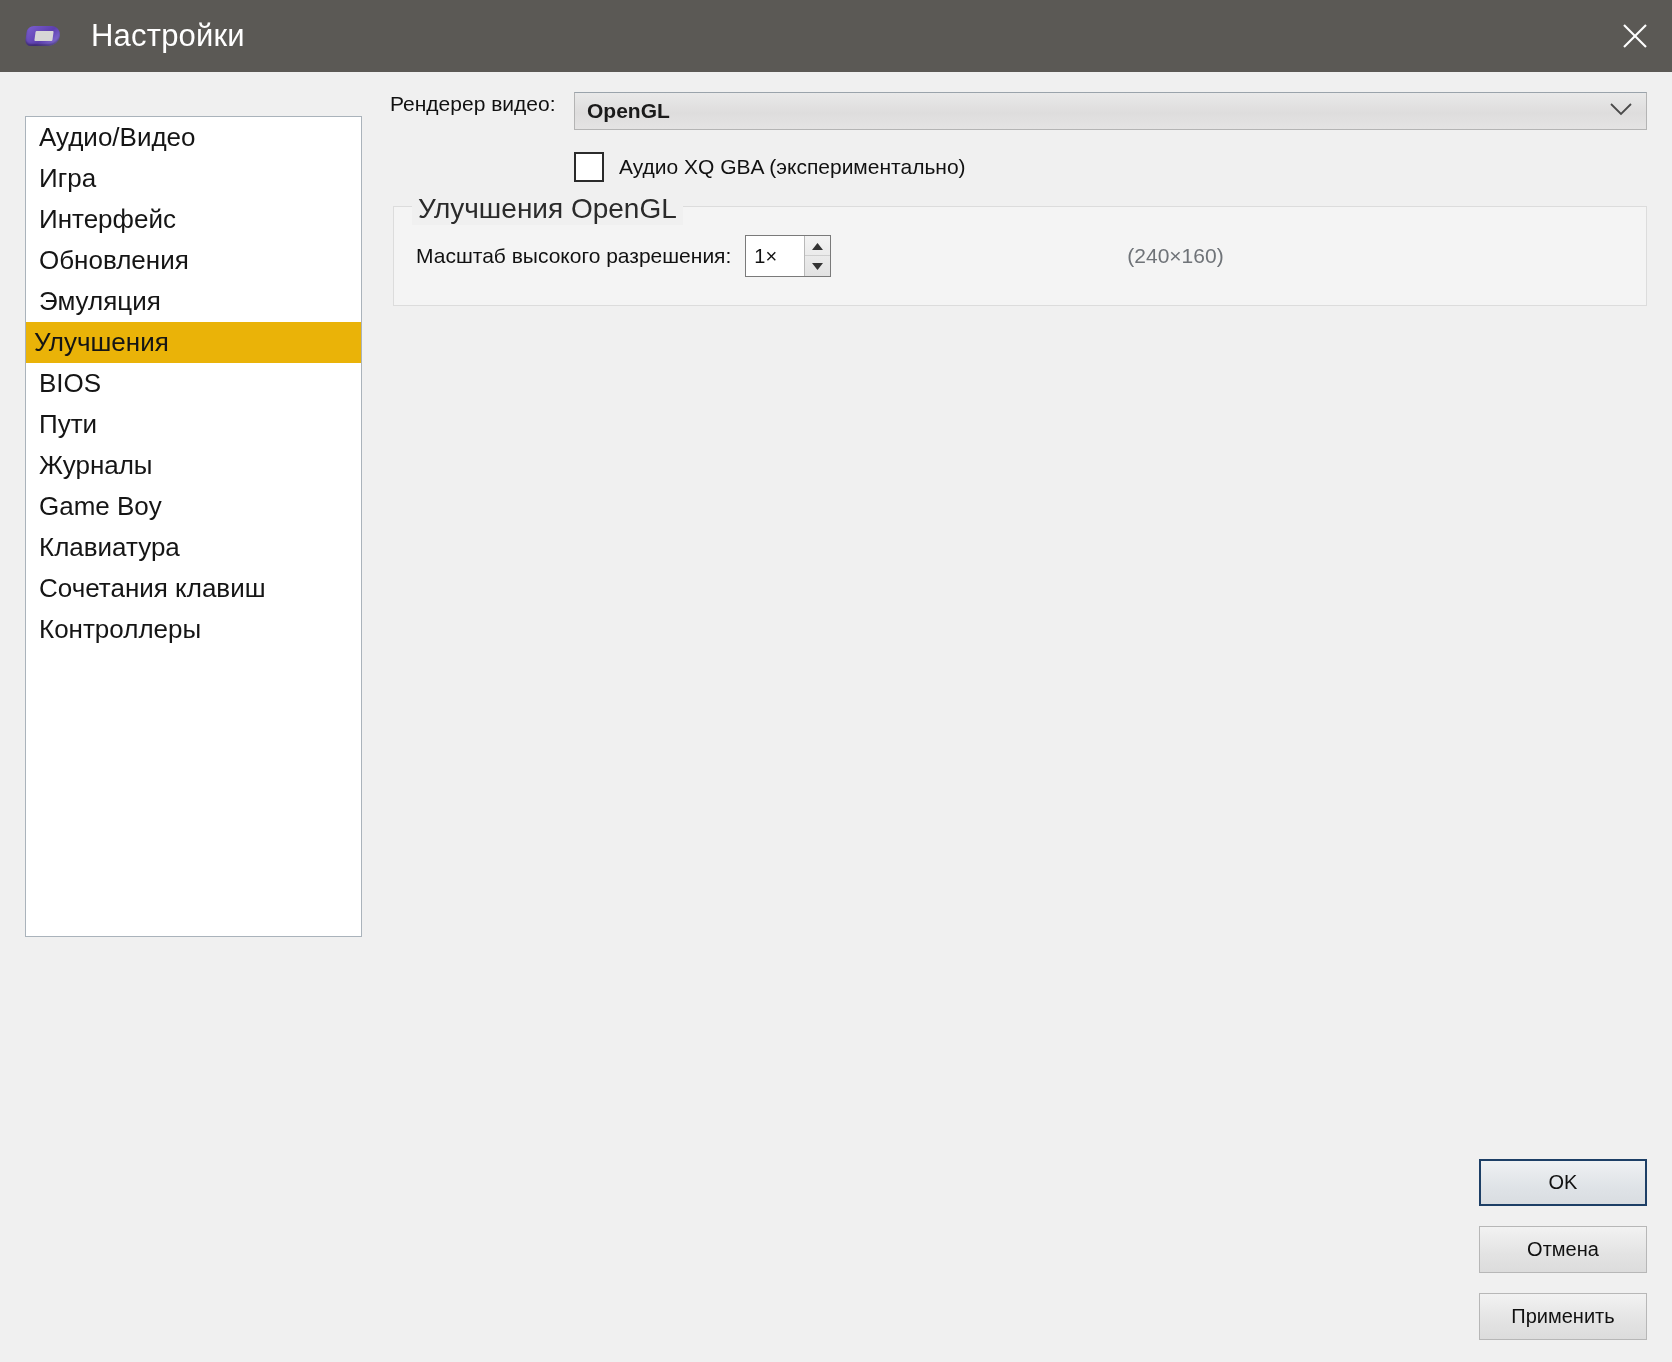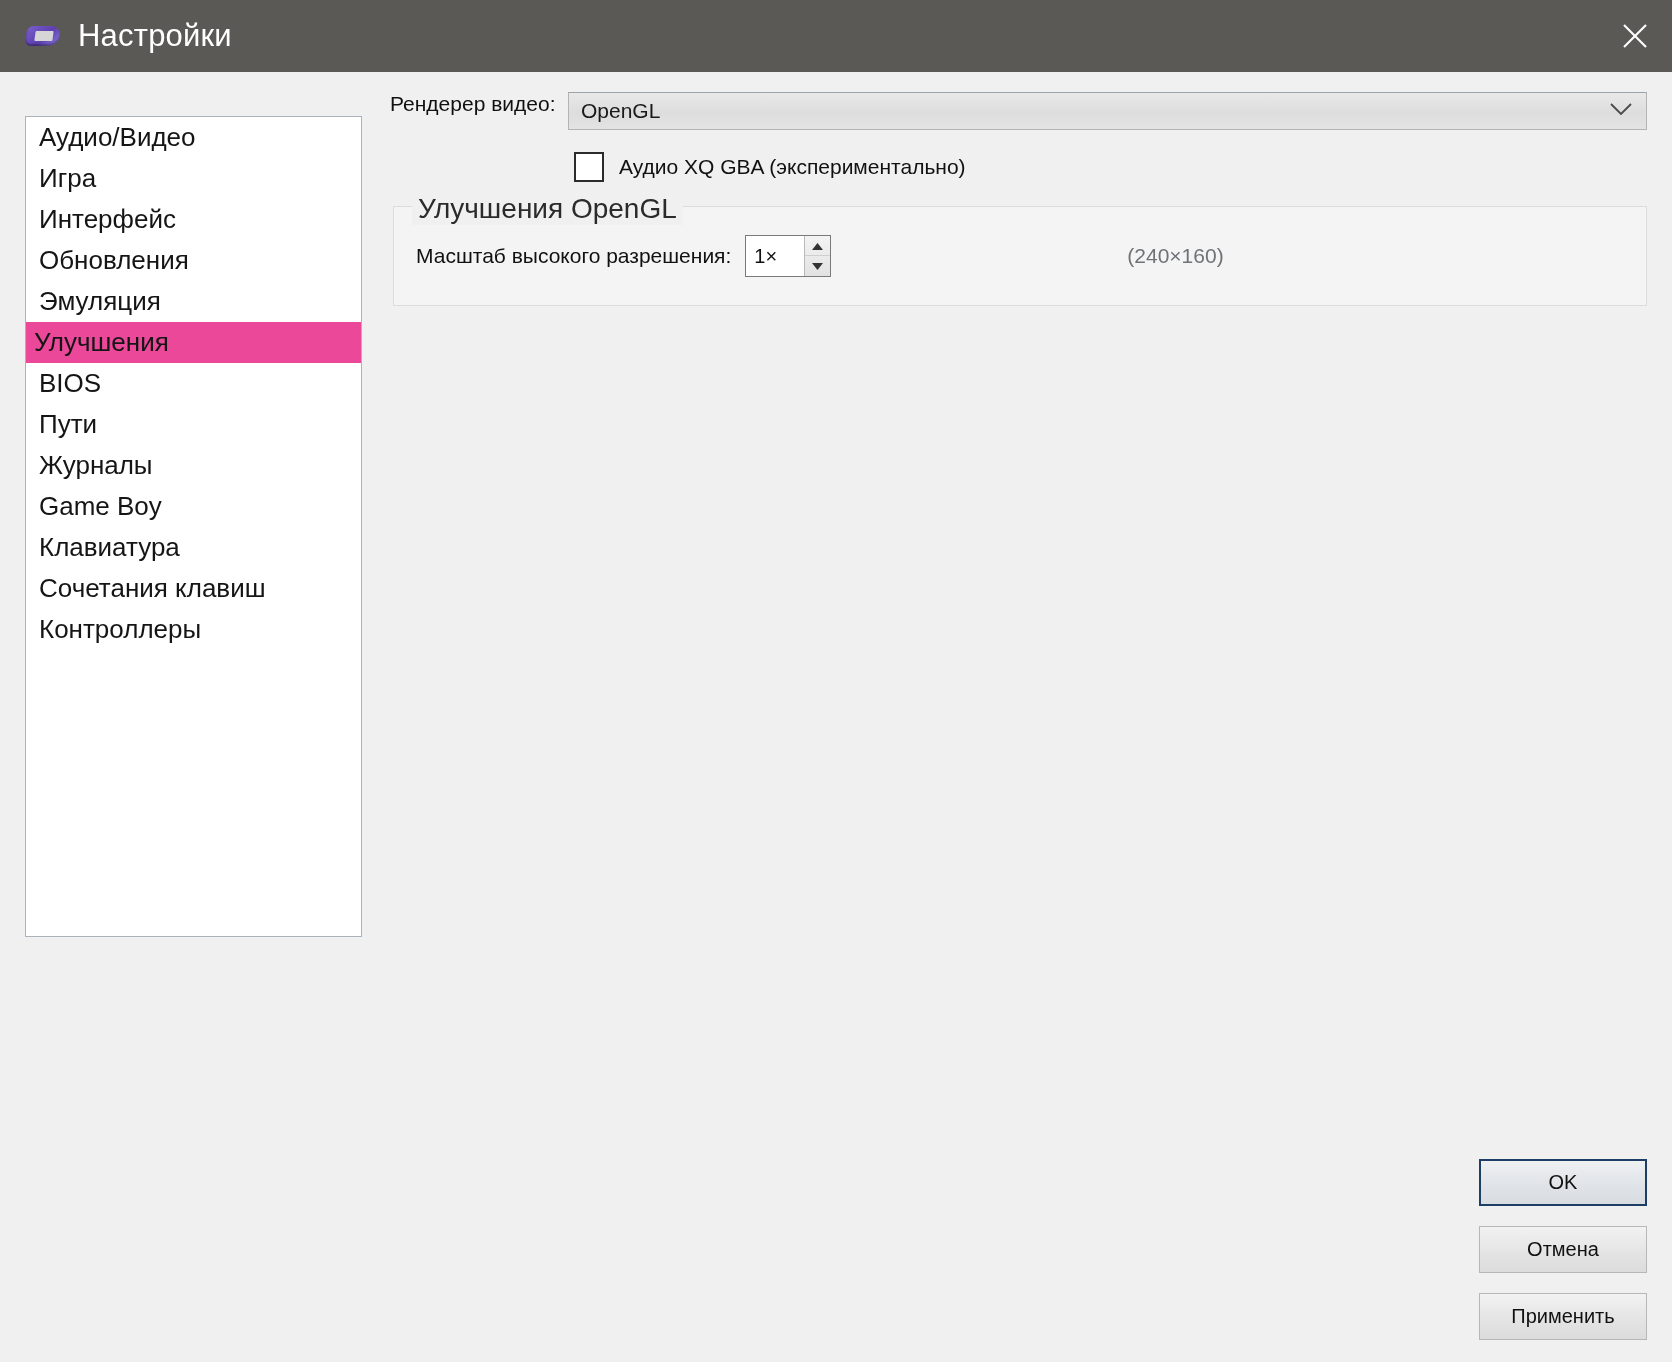--- a/index.html
+++ b/index.html
@@ -12,20 +12,21 @@
     font-family: "Liberation Sans", sans-serif;
   }
 
   
   .titlebar {
     height: 72px;
     background: #5b5955;
     display: flex;
     align-items: center;
     position: relative;
+    gap: 13px;
   }
   .title-icon {
     margin-left: 26px;
     width: 34px;
     height: 26px;
     position: relative;
     flex: 0 0 auto;
   }
   .title-icon .gba-body {
     position: absolute;
@@ -84,21 +85,21 @@
   .sidebar-item {
     height: 41px;
     line-height: 41px;
     padding-left: 13px;
     font-size: 26px;
     color: #151515;
     white-space: nowrap;
     cursor: pointer;
   }
   .sidebar-item.selected {
-    background: #ec4899;
+    background: #eab308;
     padding-left: 8px;
   }
 
   
   .pane {
     position: absolute;
     left: 390px;
     top: 20px;
     right: 25px;
   }
@@ -108,29 +109,31 @@
     align-items: flex-start;
     height: 40px;
   }
   .label-renderer {
     font-size: 21px;
     color: #111;
     width: 178px;
     text-align: left;
   }
   .combo {
+    margin-left: 6px;
     flex: 1 1 auto;
     height: 38px;
     background: linear-gradient(#e9e9e9, #dedddd 55%, #e4e3e3);
     border: 1px solid #b4b4b4;
     border-top-color: #9aa3ab;
     display: flex;
     align-items: center;
     position: relative;
     cursor: pointer;
+    font-weight: bold;
   }
   .combo-value {
     font-size: 21px;
     color: #1a1a1a;
     padding-left: 12px;
   }
   .combo-arrow {
     position: absolute;
     right: 14px;
     top: 50%;

